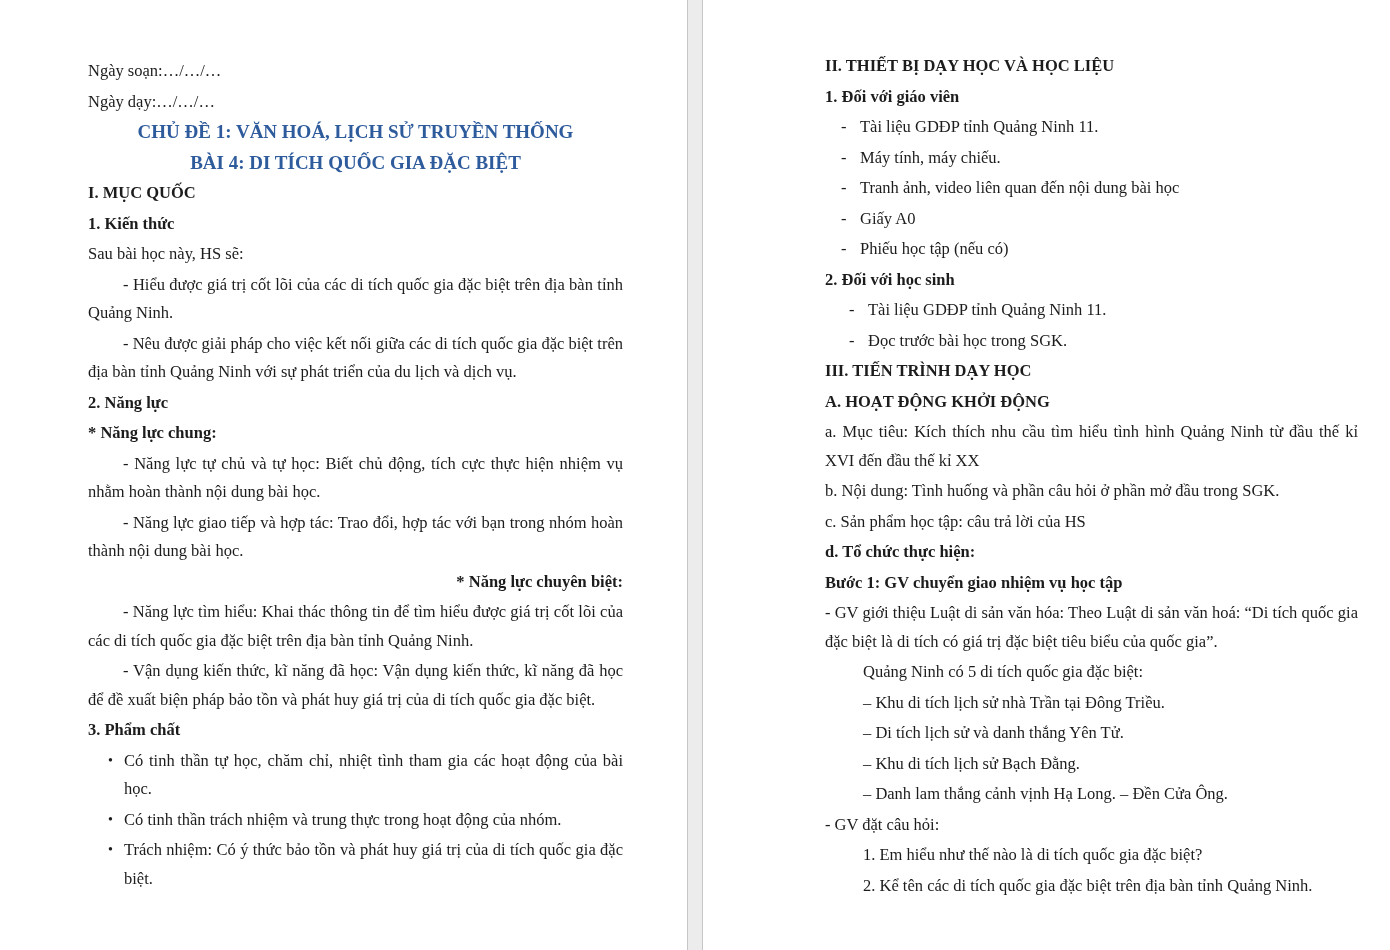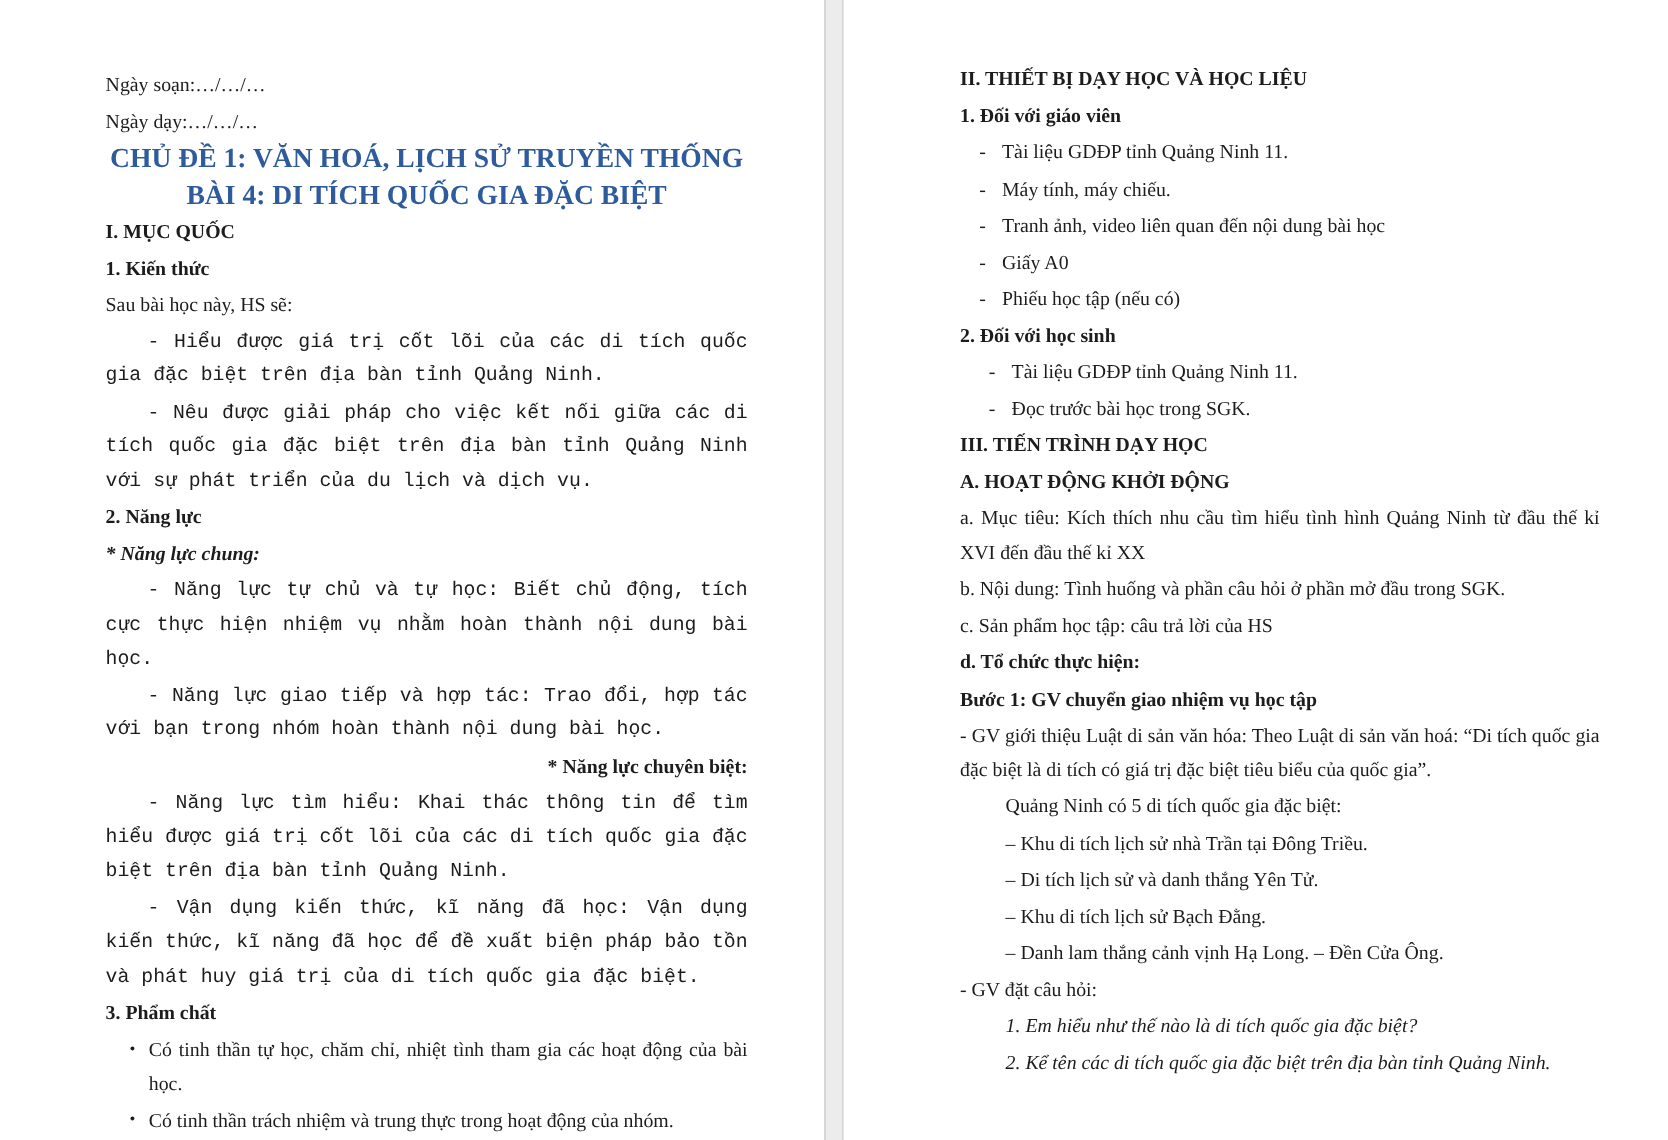--- a/index.html
+++ b/index.html
@@ -6,47 +6,47 @@
   body {
     width: 1390px; height: 950px;
     background: #ffffff;
     overflow: hidden;
     font-family: "Liberation Serif", "DejaVu Serif", serif;
   }
   .canvas { display: flex; width: 1390px; height: 944px; }
 
   .page { background: #ffffff; height: 950px; box-sizing: border-box; }
   .page-left  { width: 687px; }
-  .page-right { flex: 1; }
+  .page-right { flex: 1; padding-left: 25px; }
 
   .page-gap {
     width: 14px; height: 950px;
     background: #ececec;
     border-left: 1px solid #c6c6c6;
     border-right: 1px solid #c6c6c6;
   }
 
   .content { box-sizing: border-box; }
   .page-left  .content { padding: 57px 0 0 88px; width: 623px; }
   .page-right .content { padding: 52px 0 0 97px; width: 630px; }
 
   .p {
     position: relative;
     margin: 0 0 2px 0;
     font-size: 16.5px;
     line-height: 28.5px;
     color: #1c1c1c;
     font-weight: 400;
   }
-  .title  { color: var(--accent, #2E5B9C); font-weight: 700; text-align: center; font-size: 23px; }
+  .title  { color: var(--accent, #2E5B9C); font-weight: 700; text-align: center; font-size: 19px; }
   .bold   { font-weight: 700; }
-  .it     { font-style: italic; }
+  .it     { }
   .hind   { padding-left: 15px; text-align: right; }
   .jst    { text-align: justify; }
-  .find   { text-indent: 35px; font-family: Liberation Mono, monospace; }       
+  .find   { text-indent: 35px; }       
   .ind38  { text-indent: 38px; }       
 
   .li-bullet { padding-left: 36px; }
   .li-dash   { padding-left: 35px; }
   .li-dash2  { padding-left: 43px; }
   .marker { position: absolute; top: 0; }
   .li-bullet > .marker { left: 20px; font-size: 14px; }
   .li-dash   > .marker { left: 16px; }
   .li-dash2  > .marker { left: 24px; }
 

